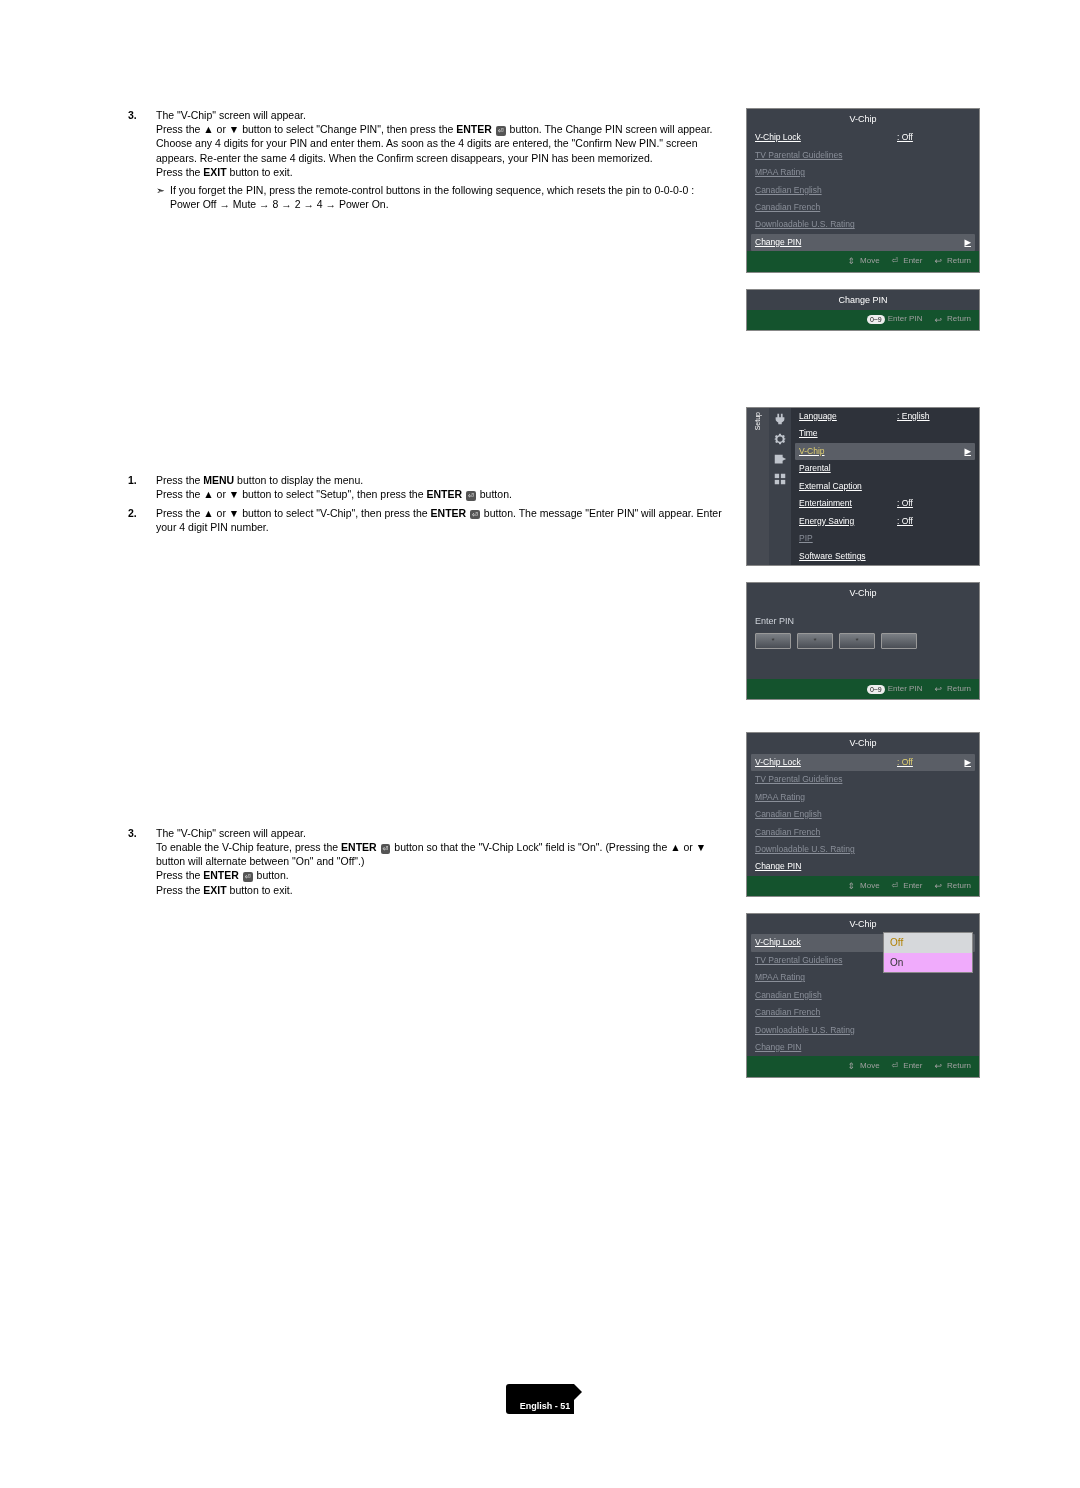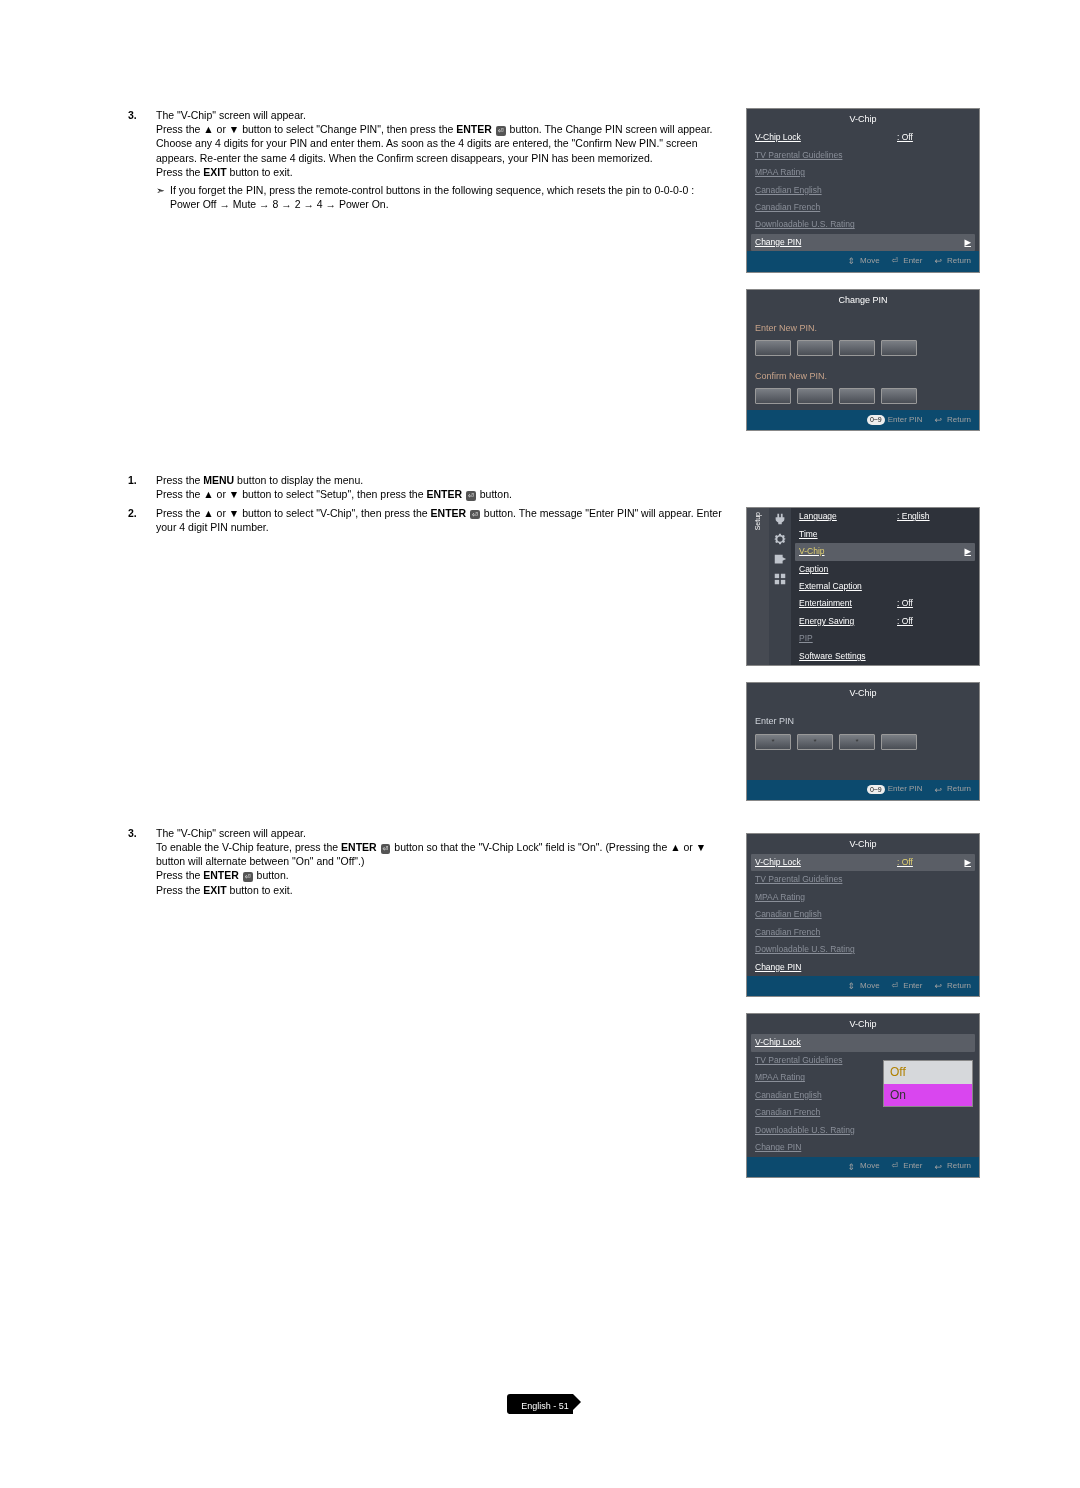--- a/index.html
+++ b/index.html
@@ -82,21 +82,21 @@
   .osd-row.dim { color: #8a8f99; }
   .osd-row.selected {
     background: #5a5e66;
     margin: 0 4px;
     padding: 3px 4px;
     border-radius: 1px;
   }
   .osd-row.selected.yellow .label { color: #e0d070; }
   .osd-row.selected.yellowval .val { color: #e0d070; }
   .osd-footer {
-    background: #0c4a6e;
+    background: #14532d;
     color: #a0a0a0;
     display: flex;
     justify-content: flex-end;
     gap: 12px;
     padding: 4px 8px;
     font-size: 8px;
   }
   .osd-footer span { display: inline-flex; align-items: center; gap: 3px; }
   .pin-section {
     padding: 6px 8px;
@@ -171,46 +171,45 @@
   }
   .sicon { width: 14px; height: 14px; color: #bfc4cc; }
   .setup-main { flex: 1; }
 
   
   .dropdown {
     position: absolute;
     right: 6px;
     top: 18px;
     width: 90px;
-    background: #d946ef;
+    background: #f0abfc;
     border: 1px solid #888;
-    font-size: 12px;
-    margin-top: 28px;
+    font-size: 10px;
   }
   .dd-item {
     padding: 3px 6px;
     color: #333;
   }
   .dd-item.sel { background: #d6d8db; color: #b08000; }
   .osd-rel { position: relative; }
 
   .page-footer {
     position: absolute;
     bottom: 74px;
     left: 0;
     width: 100%;
     text-align: center;
   }
   .page-footer .badge {
     display: inline-block;
     font-size: 9px;
-    font-weight: normal;
+    font-weight: bold;
     background: #000;
     color: #fff;
-    padding: 6px 4px 2px 14px;
+    padding: 16px 4px 2px 14px;
     border-radius: 3px 0 0 3px;
     position: relative;
   }
   .page-footer .badge::after{
     content:"";
     position:absolute;
     right:-8px; top:0;
     border-left:8px solid #000;
     border-top:8px solid transparent;
     border-bottom:8px solid transparent;
@@ -324,37 +323,20 @@
         </div>
       <div class="osd-footer">
         <span class="mv-icon">Move</span>
         <span class="ent-icon">Enter</span>
         <span class="ret-icon">Return</span>
       </div>
     </div>
 
     <div class="osd">
       <div class="osd-title">Change PIN</div>
-      <div class="pin-section">
-        <div class="pin-label">Enter New PIN.</div>
-        <div class="pin-boxes">
-          <div class="pin-box"></div>
-          <div class="pin-box"></div>
-          <div class="pin-box"></div>
-          <div class="pin-box"></div>
-        </div>
-        <div style="height:8px"></div>
-        <div class="pin-label">Confirm New PIN.</div>
-        <div class="pin-boxes">
-          <div class="pin-box"></div>
-          <div class="pin-box"></div>
-          <div class="pin-box"></div>
-          <div class="pin-box"></div>
-        </div>
-      </div>
       <div class="osd-footer">
         <span>
             <span class="badge09">0~9</span> 
             <span>Enter PIN</span>
           </span>
         <span class="ret-icon">Return</span>
       </div>
     </div>
 
     <div style="height:60px"></div>
@@ -390,21 +372,21 @@
             <span class="label">Time</span>
             <span class="val"></span>
             <span class="arrow"></span>
           </div>
           <div class="osd-row selected yellow">
             <span class="label">V-Chip</span>
             <span class="val"></span>
             <span class="arrow">▶</span>
           </div>
           <div class="osd-row">
-            <span class="label">Caption</span>
+            <span class="label">Parental</span>
             <span class="val"></span>
             <span class="arrow"></span>
           </div>
           <div class="osd-row">
             <span class="label">External Caption</span>
             <span class="val"></span>
             <span class="arrow"></span>
           </div>
           <div class="osd-row">
             <span class="label">Entertainment</span>

